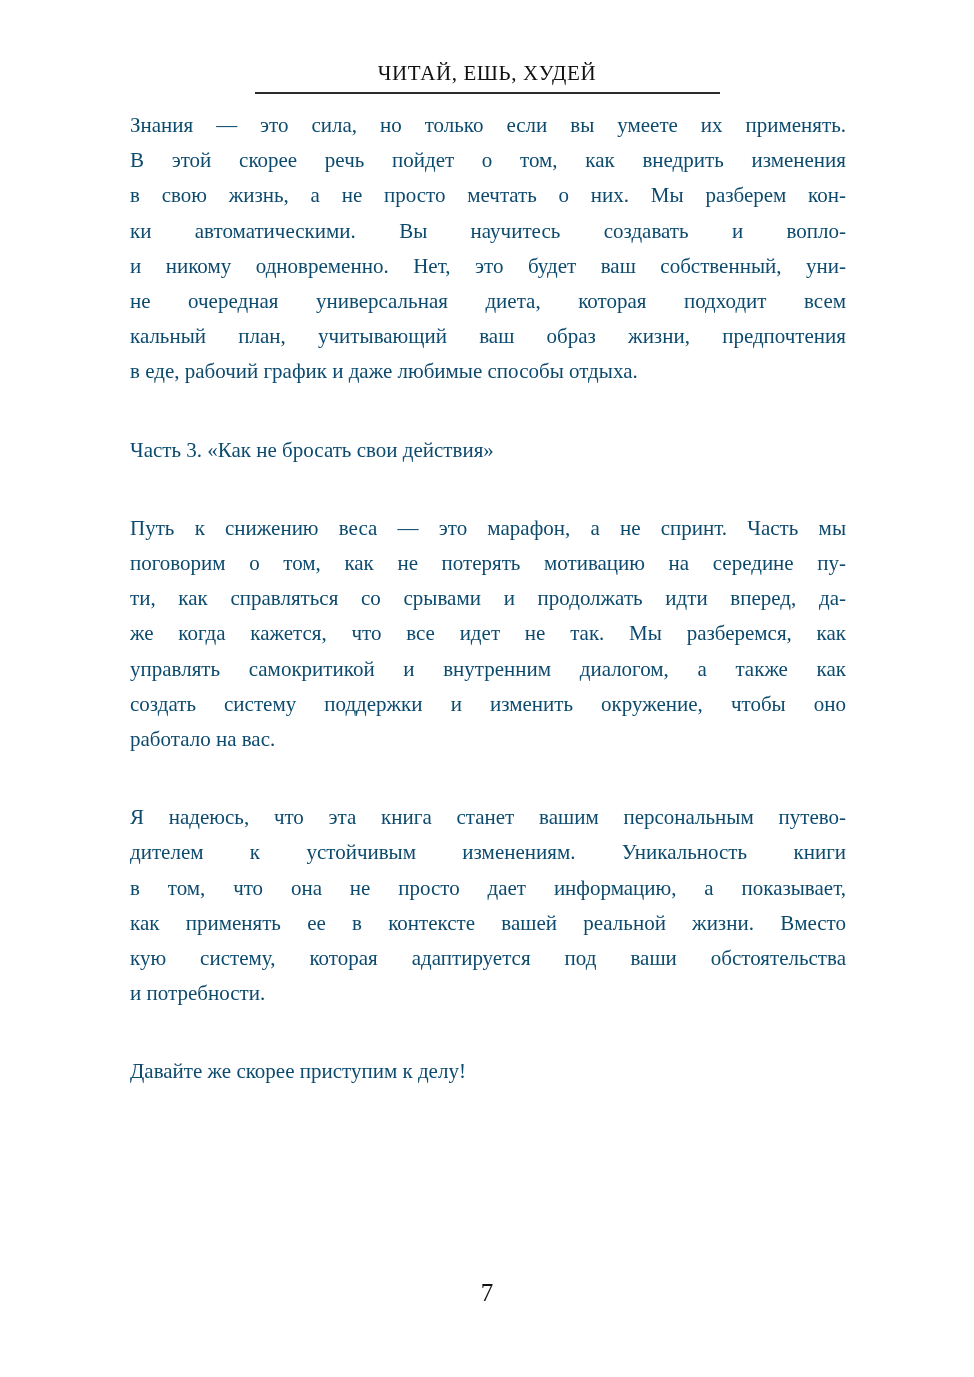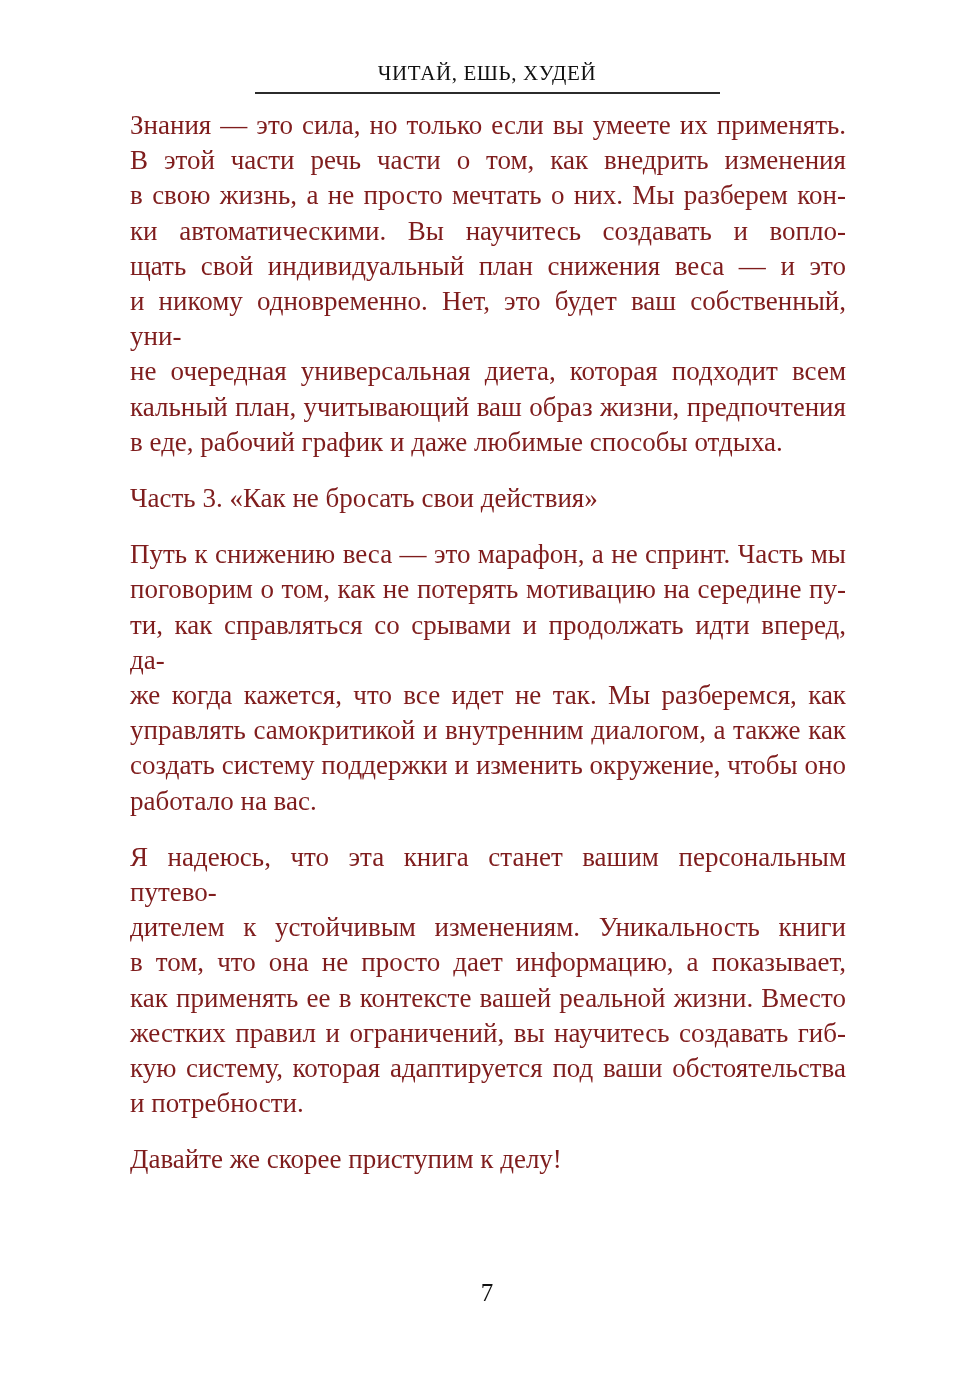--- a/index.html
+++ b/index.html
@@ -47,27 +47,27 @@
 
   
   .textblock {
     position: absolute;
     top: 108px;
     left: 130px;
     width: 716px;
   }
 
   .para {
-    font-size: 27px;
+    font-size: 21px;
     line-height: 35.2px;
-    color: #7f1d1d;
+    color: #0c4a6e;
     margin: 0;
   }
   .para + .para {
-    margin-top: 21px;
+    margin-top: 43px;
   }
 
   
   .line {
     display: block;
     text-align: justify;
     text-align-last: justify;
     white-space: nowrap;
   }
   .line.last {
@@ -99,24 +99,23 @@
 <div class="page">
 
   <div class="running-head">ЧИТАЙ, ЕШЬ, ХУДЕЙ</div>
 
   <div class="head-rule"></div>
 
   <div class="textblock">
 
     <p class="para">
       <span class="line j">Знания — это сила, но только если вы умеете их применять.</span>
-      <span class="line j">В этой части речь части о том, как внедрить изменения</span>
+      <span class="line j">В этой скорее речь пойдет о том, как внедрить изменения</span>
       <span class="line j">в свою жизнь, а не просто мечтать о них. Мы разберем кон-</span>
       <span class="line j">ки автоматическими. Вы научитесь создавать и вопло-</span>
-      <span class="line j">щать свой индивидуальный план снижения веса — и это</span>
       <span class="line j">и никому одновременно. Нет, это будет ваш собственный, уни-</span>
       <span class="line j">не очередная универсальная диета, которая подходит всем</span>
       <span class="line j">кальный план, учитывающий ваш образ жизни, предпочтения</span>
       <span class="line last">в еде, рабочий график и даже любимые способы отдыха.</span>
     </p>
 
     <p class="para">
       <span class="line last">Часть 3. «Как не бросать свои действия»</span>
     </p>
 
@@ -128,21 +127,20 @@
       <span class="line j">управлять самокритикой и внутренним диалогом, а также как</span>
       <span class="line j">создать систему поддержки и изменить окружение, чтобы оно</span>
       <span class="line last">работало на вас.</span>
     </p>
 
     <p class="para">
       <span class="line j">Я надеюсь, что эта книга станет вашим персональным путево-</span>
       <span class="line j">дителем к устойчивым изменениям. Уникальность книги</span>
       <span class="line j">в том, что она не просто дает информацию, а показывает,</span>
       <span class="line j">как применять ее в контексте вашей реальной жизни. Вместо</span>
-      <span class="line j">жестких правил и ограничений, вы научитесь создавать гиб-</span>
       <span class="line j">кую систему, которая адаптируется под ваши обстоятельства</span>
       <span class="line last">и потребности.</span>
     </p>
 
     <p class="para">
       <span class="line last">Давайте же скорее приступим к делу!</span>
     </p>
 
   </div>
 

